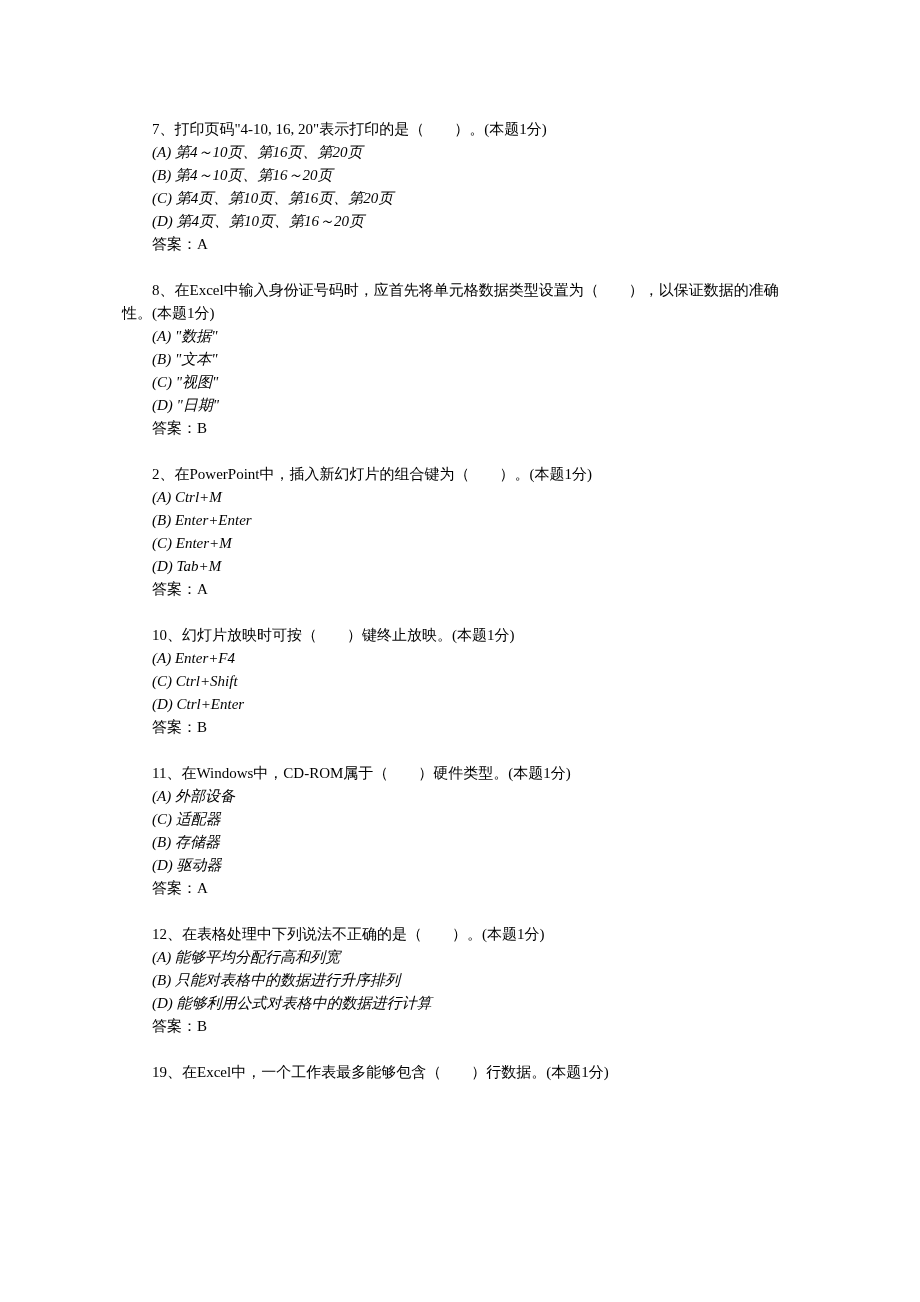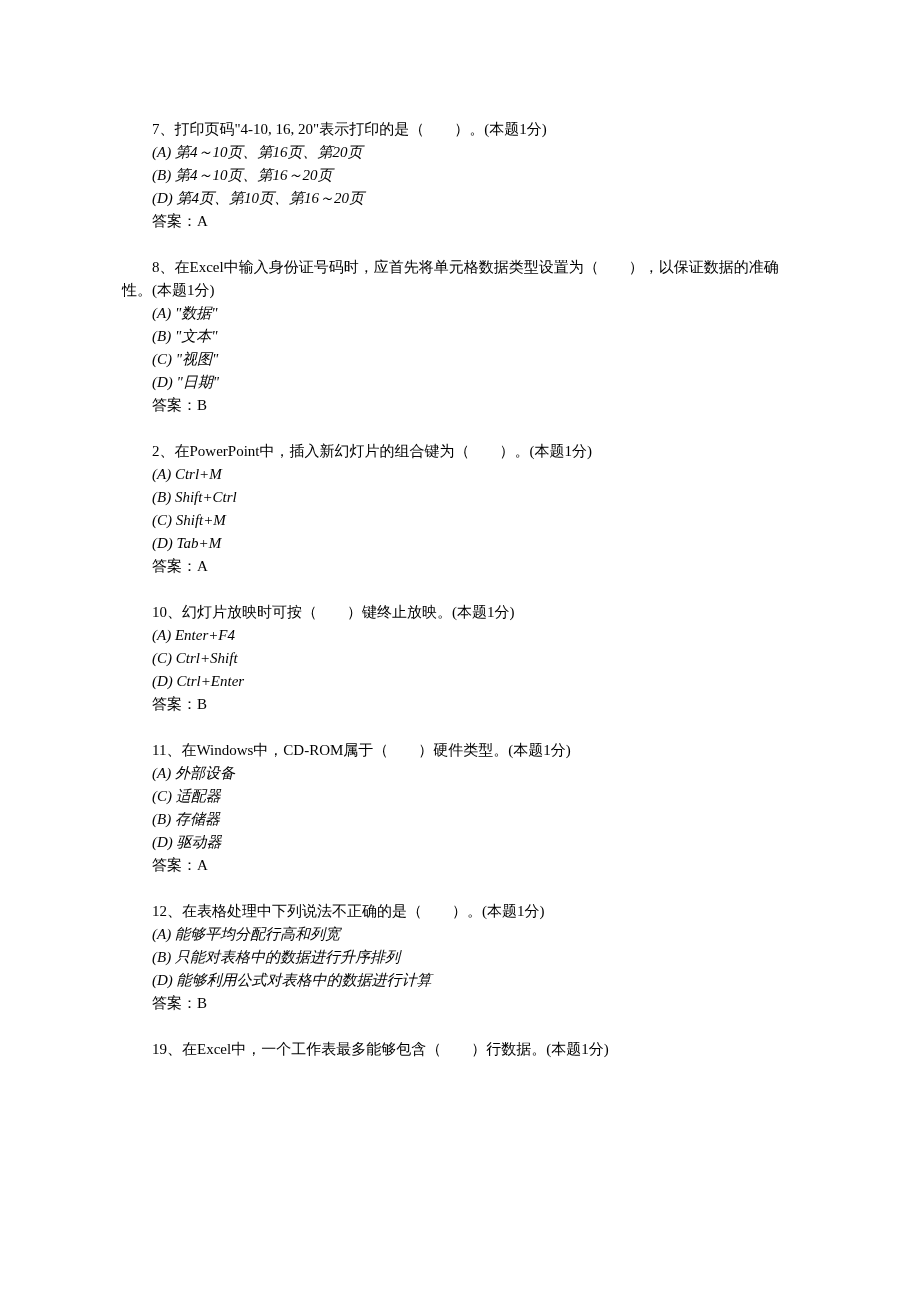--- a/index.html
+++ b/index.html
@@ -37,38 +37,39 @@
 </style>
 </head>
 <body>
 
 <div class="page">
 
   <div class="question">
     <div class="stem">7、打印页码"4-10, 16, 20"表示打印的是（　　）。(本题1分)</div>
     <div class="opt">(A) 第4～10页、第16页、第20页</div>
     <div class="opt">(B) 第4～10页、第16～20页</div>
+    <div class="opt">(C) 第4页、第10页、第16页、第20页</div>
     <div class="opt">(D) 第4页、第10页、第16～20页</div>
     <div class="ans">答案：A</div>
   </div>
 
   <div class="question">
     <div class="stem stem-wrap">8、在Excel中输入身份证号码时，应首先将单元格数据类型设置为（　　），以保证数据的准确性。(本题1分)</div>
     <div class="opt">(A) "数据"</div>
     <div class="opt">(B) "文本"</div>
     <div class="opt">(C) "视图"</div>
     <div class="opt">(D) "日期"</div>
     <div class="ans">答案：B</div>
   </div>
 
   <div class="question">
     <div class="stem">2、在PowerPoint中，插入新幻灯片的组合键为（　　）。(本题1分)</div>
     <div class="opt">(A) Ctrl+M</div>
-    <div class="opt">(B) Shift+Ctrl</div>
-    <div class="opt">(C) Shift+M</div>
+    <div class="opt">(B) Enter+Enter</div>
+    <div class="opt">(C) Enter+M</div>
     <div class="opt">(D) Tab+M</div>
     <div class="ans">答案：A</div>
   </div>
 
   <div class="question">
     <div class="stem">10、幻灯片放映时可按（　　）键终止放映。(本题1分)</div>
     <div class="opt">(A) Enter+F4</div>
     <div class="opt">(C) Ctrl+Shift</div>
     <div class="opt">(D) Ctrl+Enter</div>
     <div class="ans">答案：B</div>

